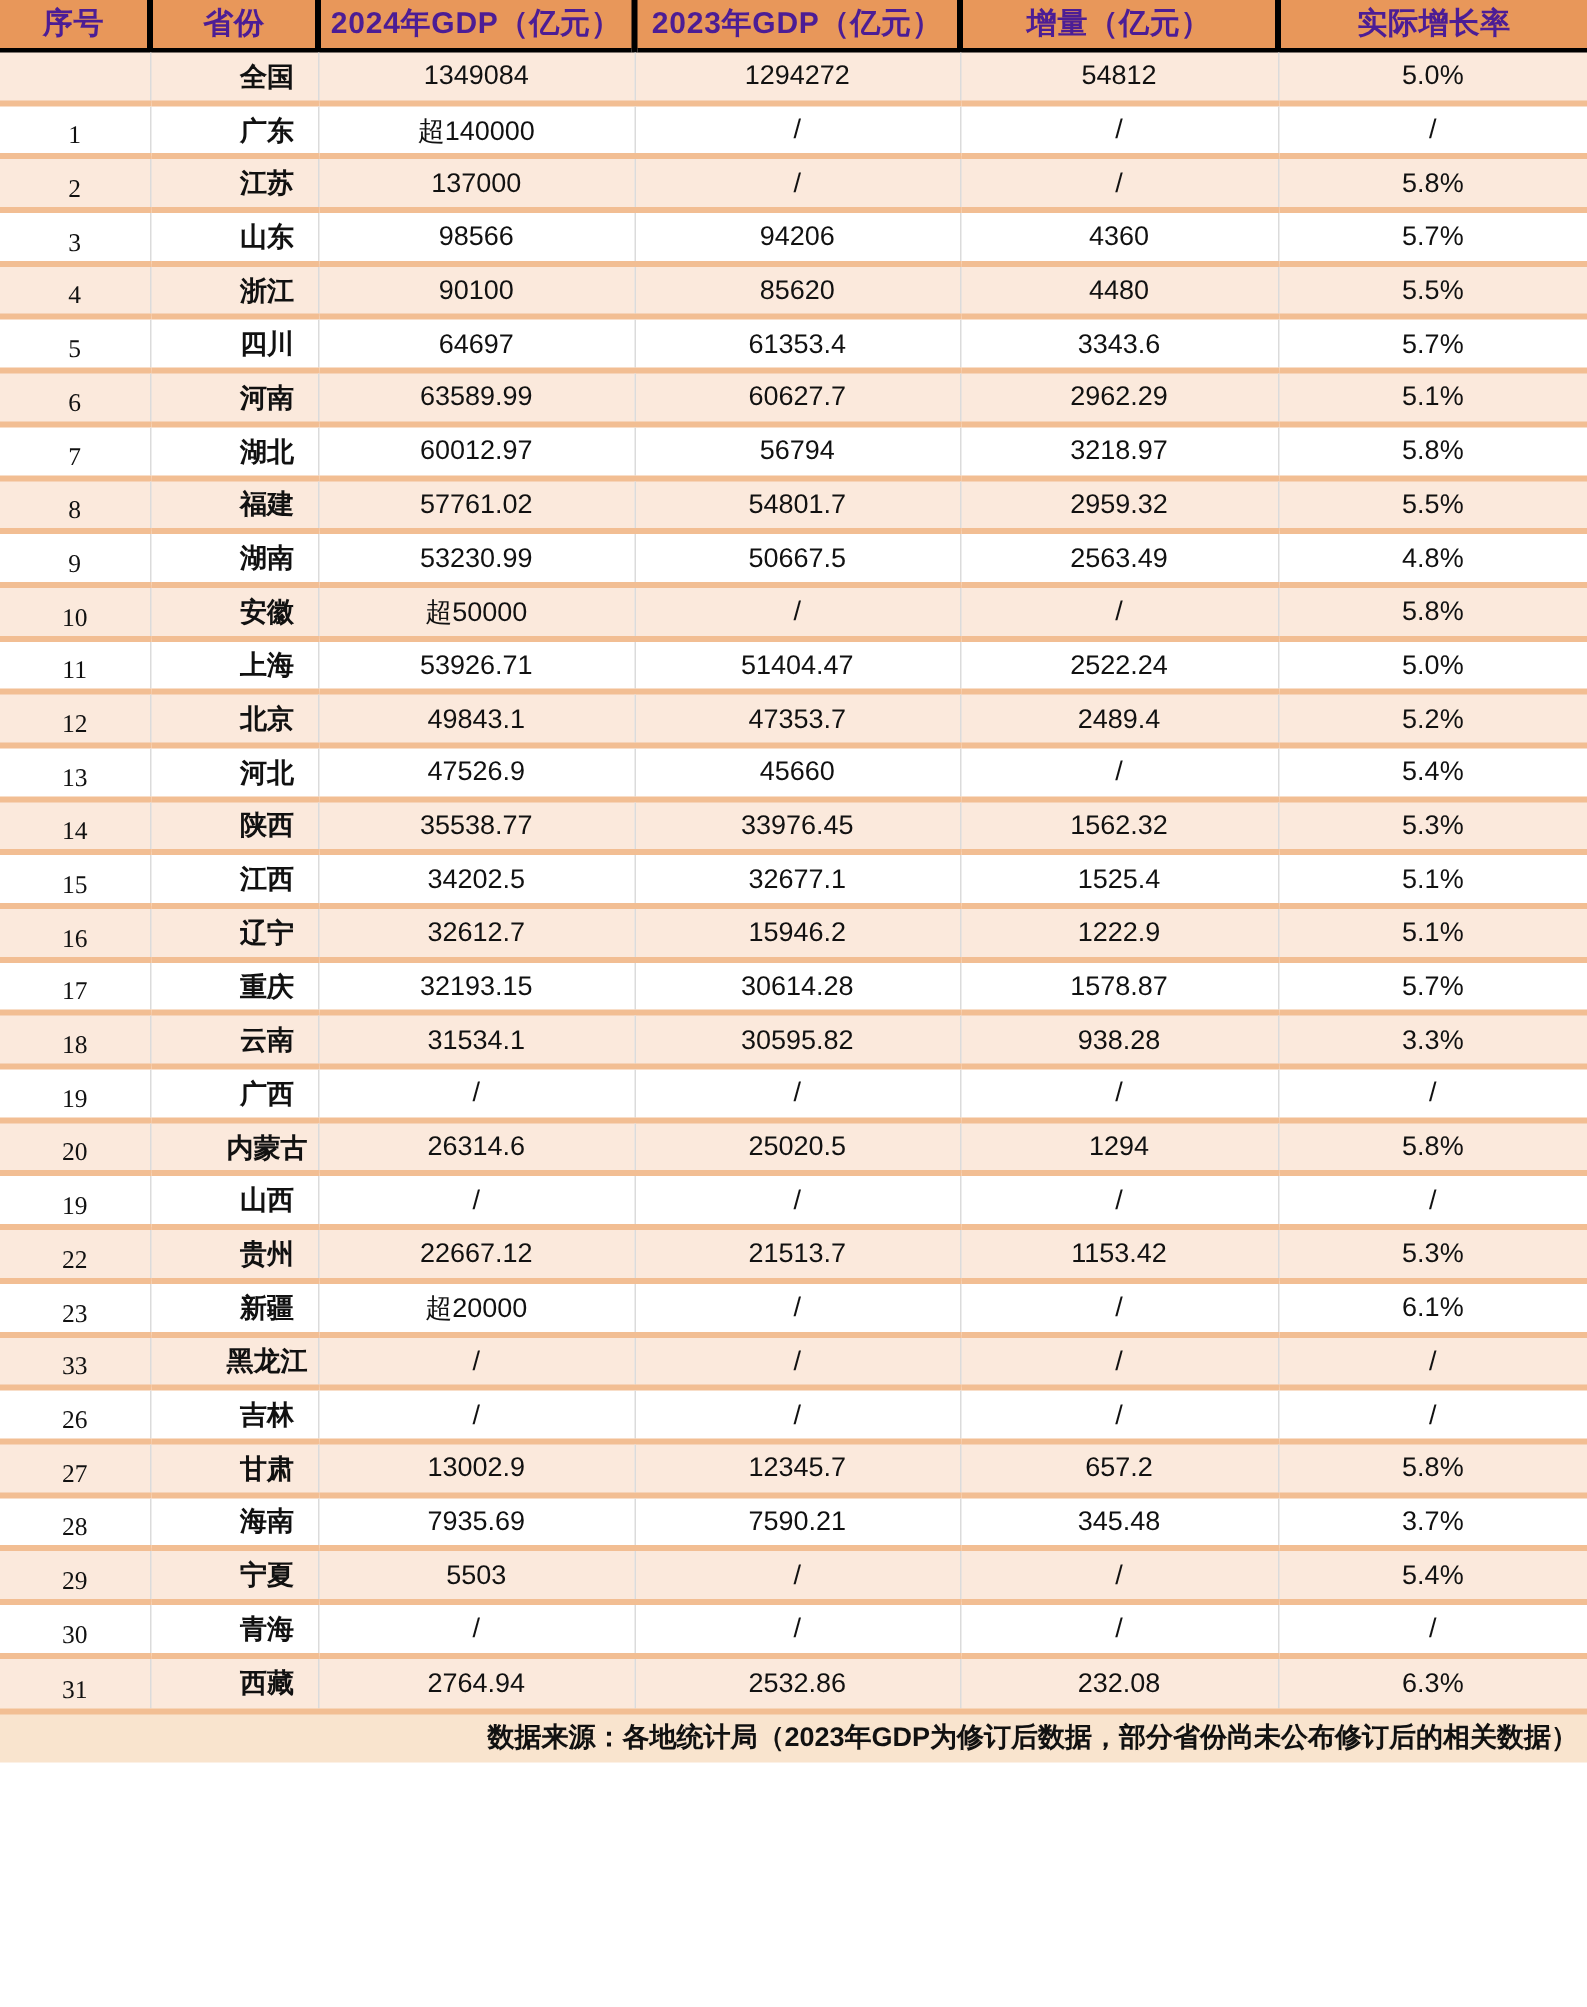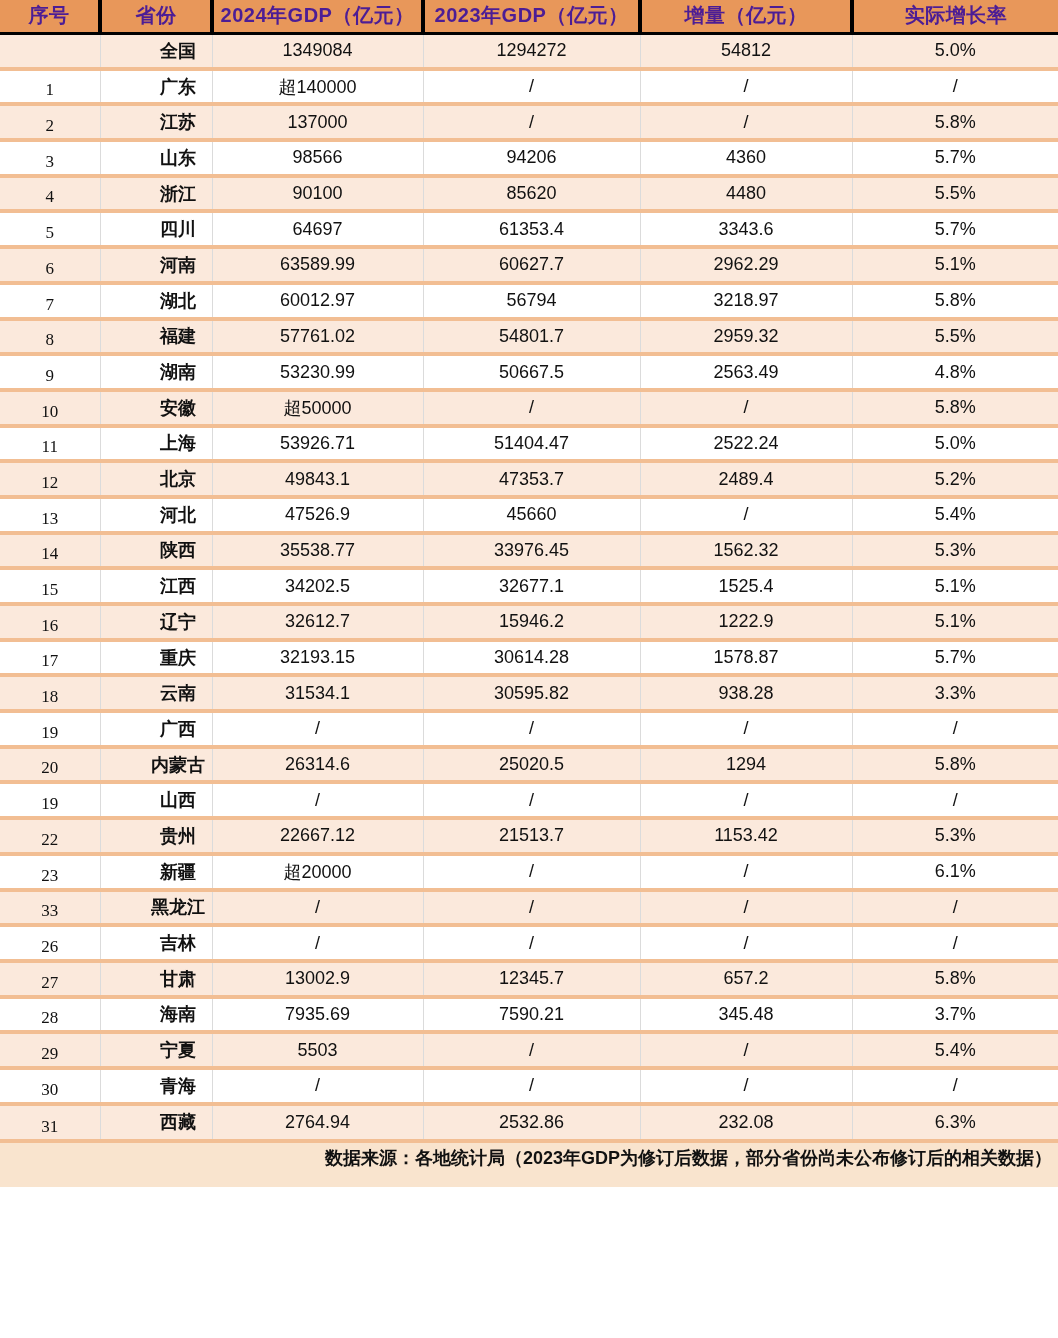--- a/index.html
+++ b/index.html
@@ -56,21 +56,21 @@
   td.idx{
     font-family:"Liberation Serif","DejaVu Serif",serif;
     font-size:17px;
     vertical-align:bottom;
     padding-bottom:4px;
     line-height:1;
   }
   td.prov{font-weight:700;padding-left:44px;}
   .footer{
     width:1058px;
-    height:48px;
+    height:36px;
     background:var(--footer-bg);
     border-top:4px solid var(--row-sep);
     font-size:18px;
     font-weight:bold;
     text-align:right;
     line-height:30px;
     padding-right:6px;
     white-space:nowrap;
   }
 </style>

